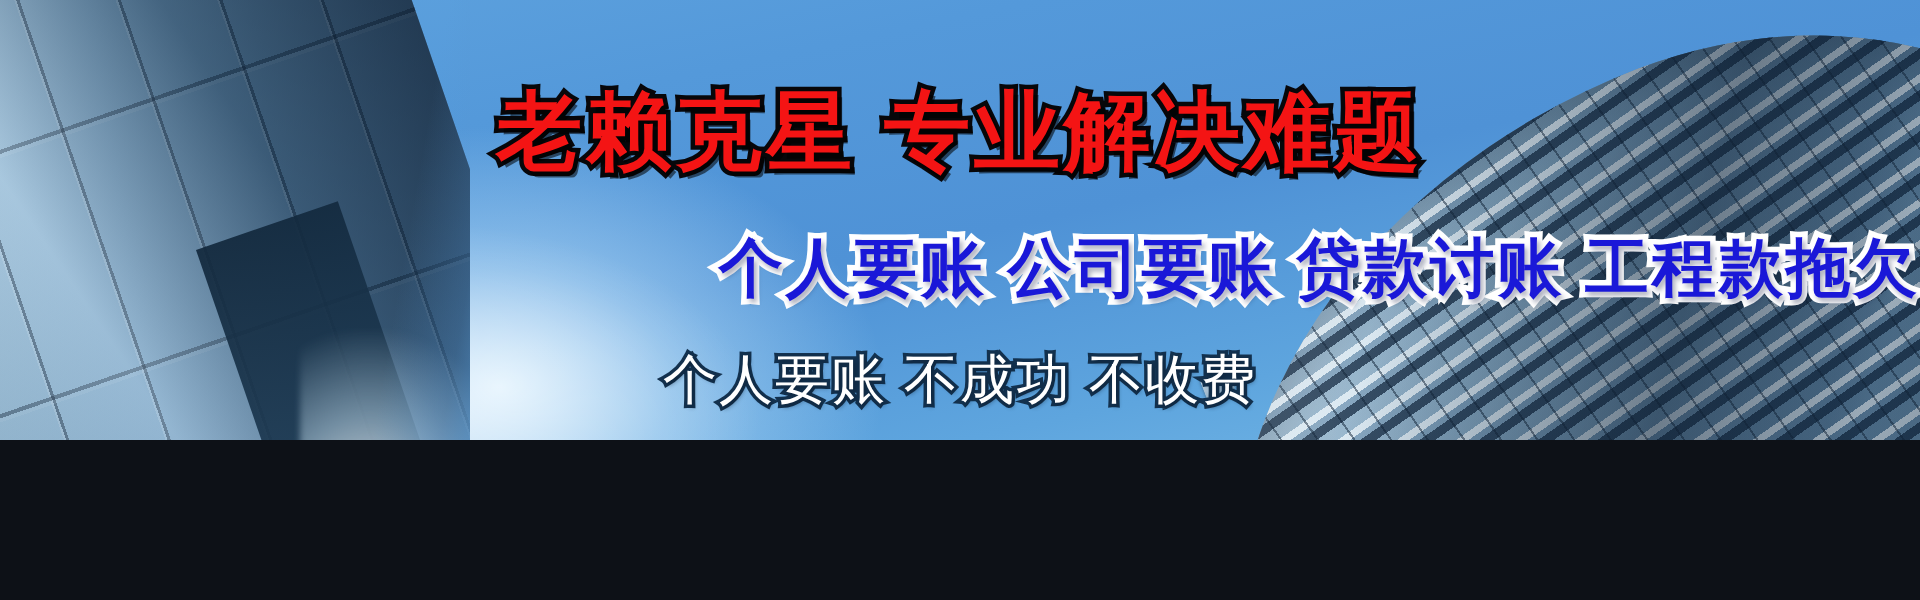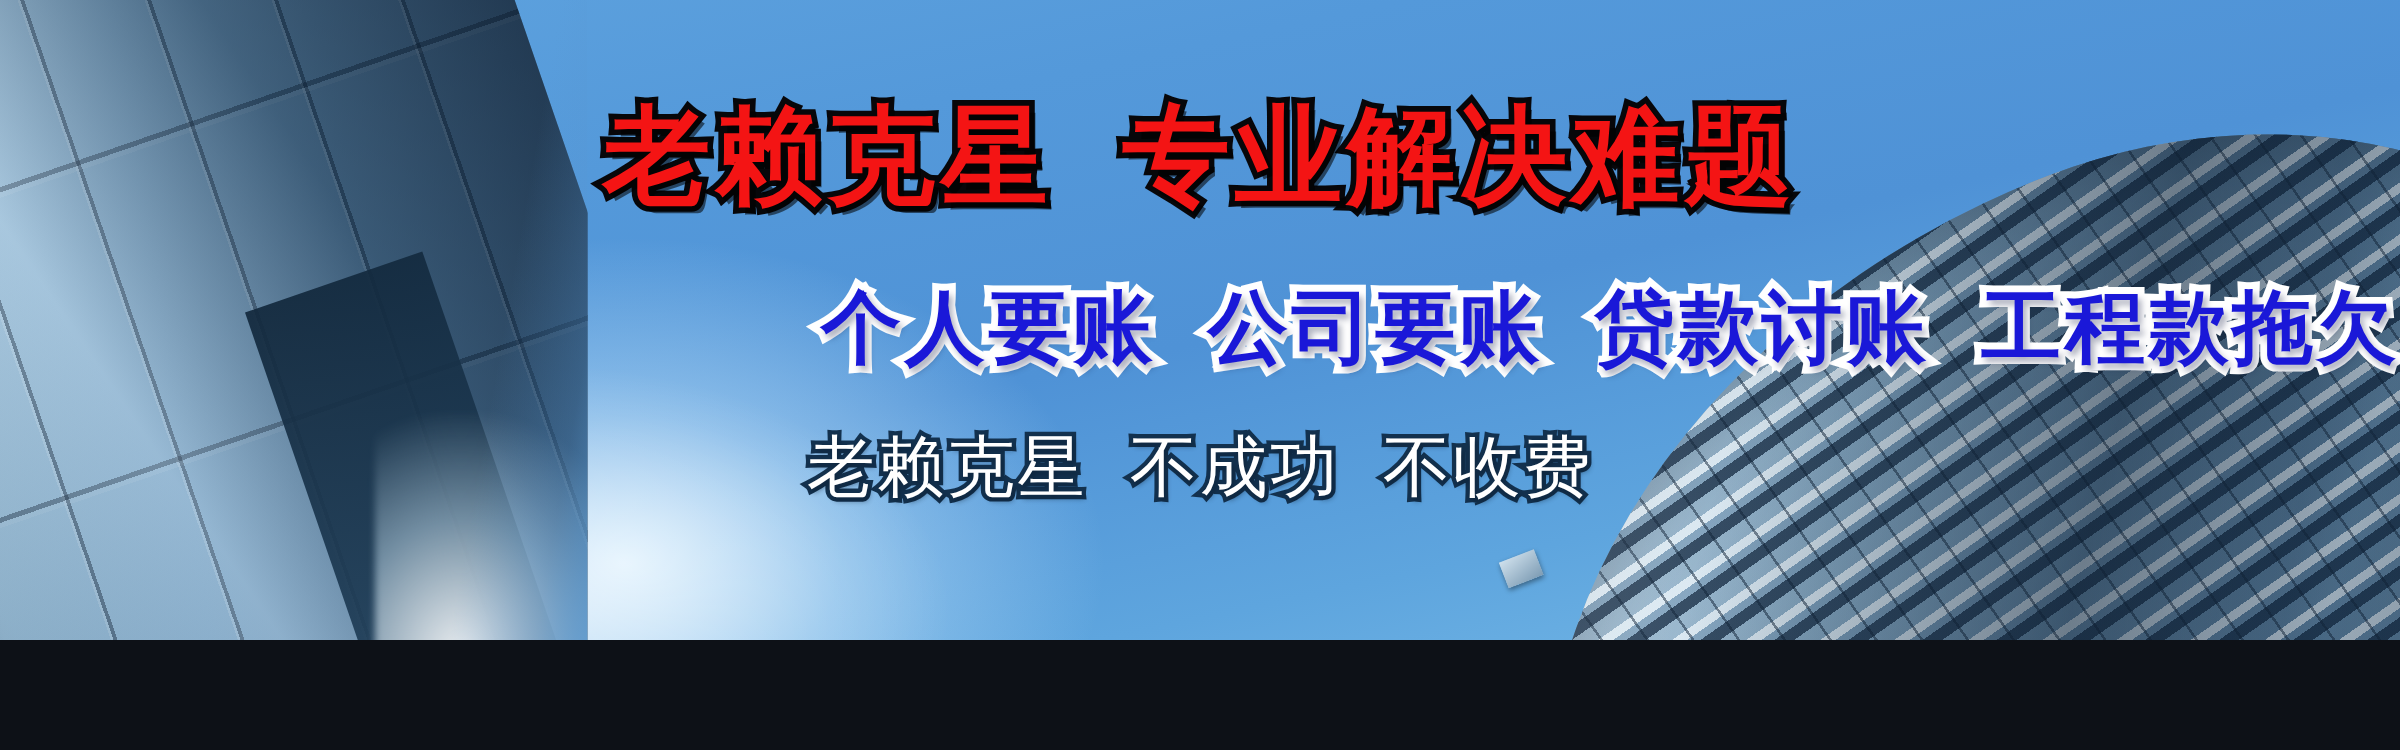--- a/index.html
+++ b/index.html
@@ -1,19 +1,19 @@
 <!DOCTYPE html>
 <html><head>
 <meta charset="utf-8">
 <title>Banner</title>
 <style>
   html,body{margin:0;padding:0;background:#0d1117;}
   #banner{
-    position:relative;width:1920px;height:512px;overflow:hidden;
-    font-family:Liberation Mono, monospace;
+    position:relative;width:1920px;height:440px;overflow:hidden;
+    font-family:Liberation Sans, sans-serif;
     user-select:none;
   }
 
   
   .sky{position:absolute;inset:0;
     background:
       radial-gradient(ellipse 620px 420px at 26% 88%, rgba(226,244,255,.95) 0%, rgba(190,226,250,.55) 28%, rgba(120,180,230,0) 62%),
       linear-gradient(168deg,#5fa3de 0%,#5499da 26%,#4f92d6 52%,#5ea5de 76%,#79bce8 100%);
   }
   .sky-warm{position:absolute;inset:0;
@@ -109,15 +109,15 @@
       <div class="br-mull"></div>
       <div class="br-dark"></div>
     </div>
     <div class="br-box"></div>
   </div>
 
   <div class="tx line1">老赖克星 专业解决难题</div>
 
   <div class="tx line2">个人要账 公司要账 贷款讨账 工程款拖欠</div>
 
-  <div class="tx line3">老赖克星 不成功 不收费</div>
+  <div class="tx line3">个人要账 不成功 不收费</div>
 
 </div>
 
 </body></html>

